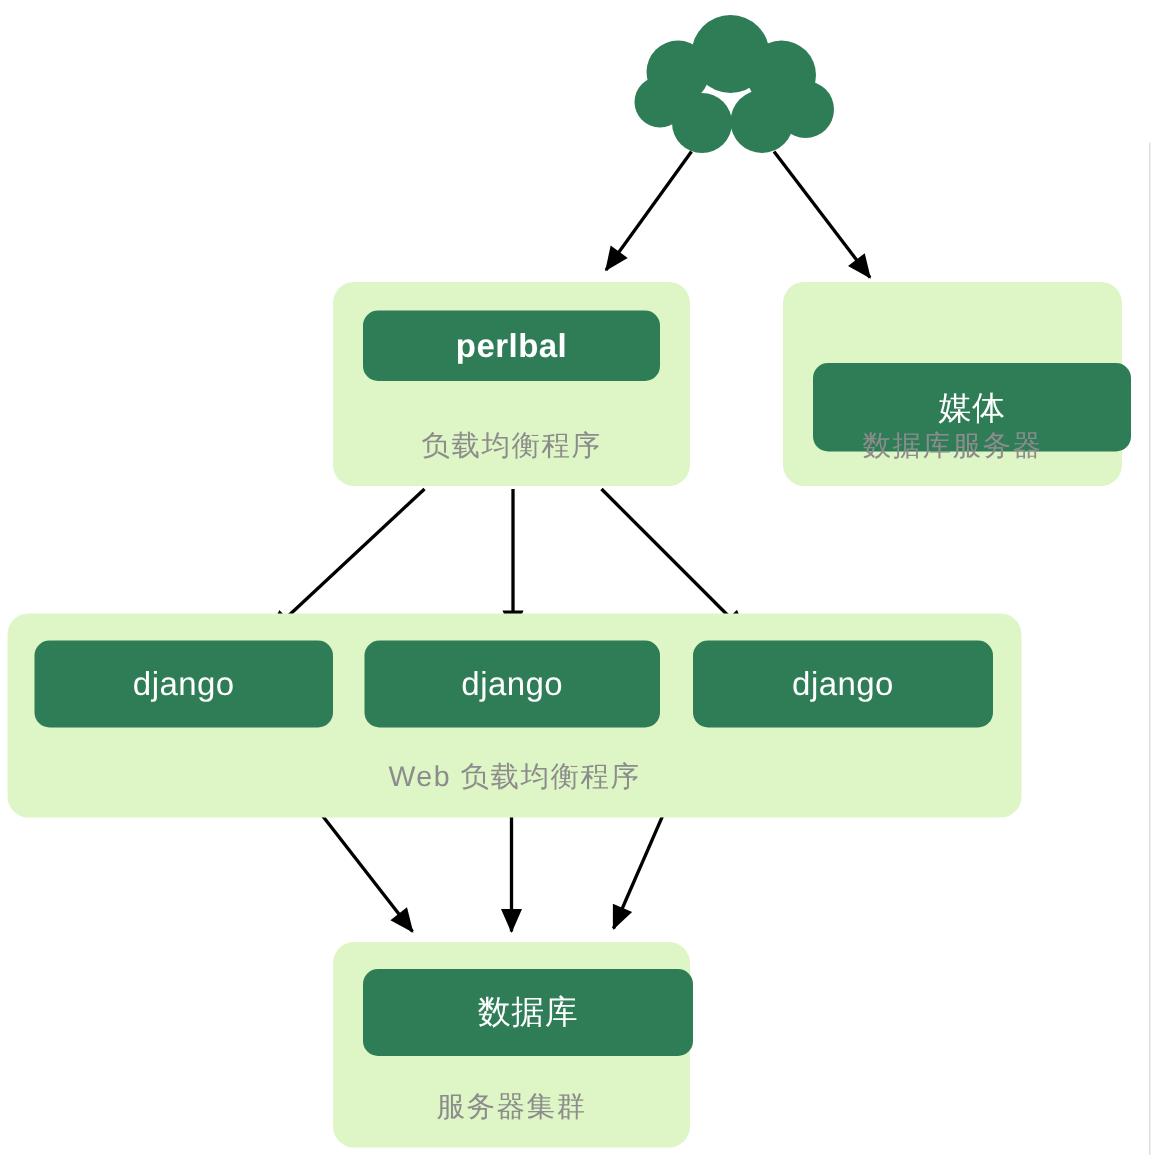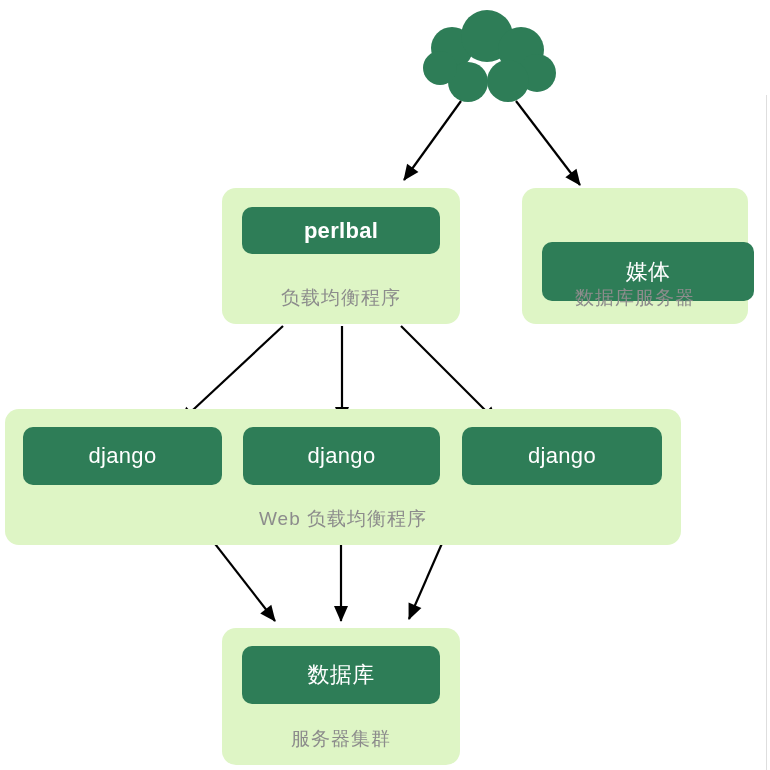--- a/index.html
+++ b/index.html
@@ -52,21 +52,21 @@
   .group-lb   {left:222px;top:188px;width:238px;height:136px;}
   .group-media{left:522px;top:188px;width:226px;height:136px;}
   .group-web  {left:5px;  top:409px;width:676px;height:136px;}
   .group-db   {left:222px;top:628px;width:238px;height:137px;}
   
   .node-perlbal {left:20px; top:19px;width:198px;height:47px;font-weight:bold;}
   .node-media   {left:20px; top:18px;width:212px;height:59px;margin-top:36px;}
   .node-django1 {left:18px; top:18px;width:199px;height:58px;}
   .node-django2 {left:238px;top:18px;width:197px;height:58px;}
   .node-django3 {left:457px;top:18px;width:200px;height:58px;}
-  .node-db      {left:20px; top:18px;width:198px;height:58px;}
+  .node-db      {left:20px; top:18px;width:220px;height:58px;}
   .edge-divider{
     position:absolute;left:766px;top:95px;width:1px;height:675px;
     background:#dedede;
   }
 </style>
 </head>
 <body>
 
 <div class="canvas">
 

